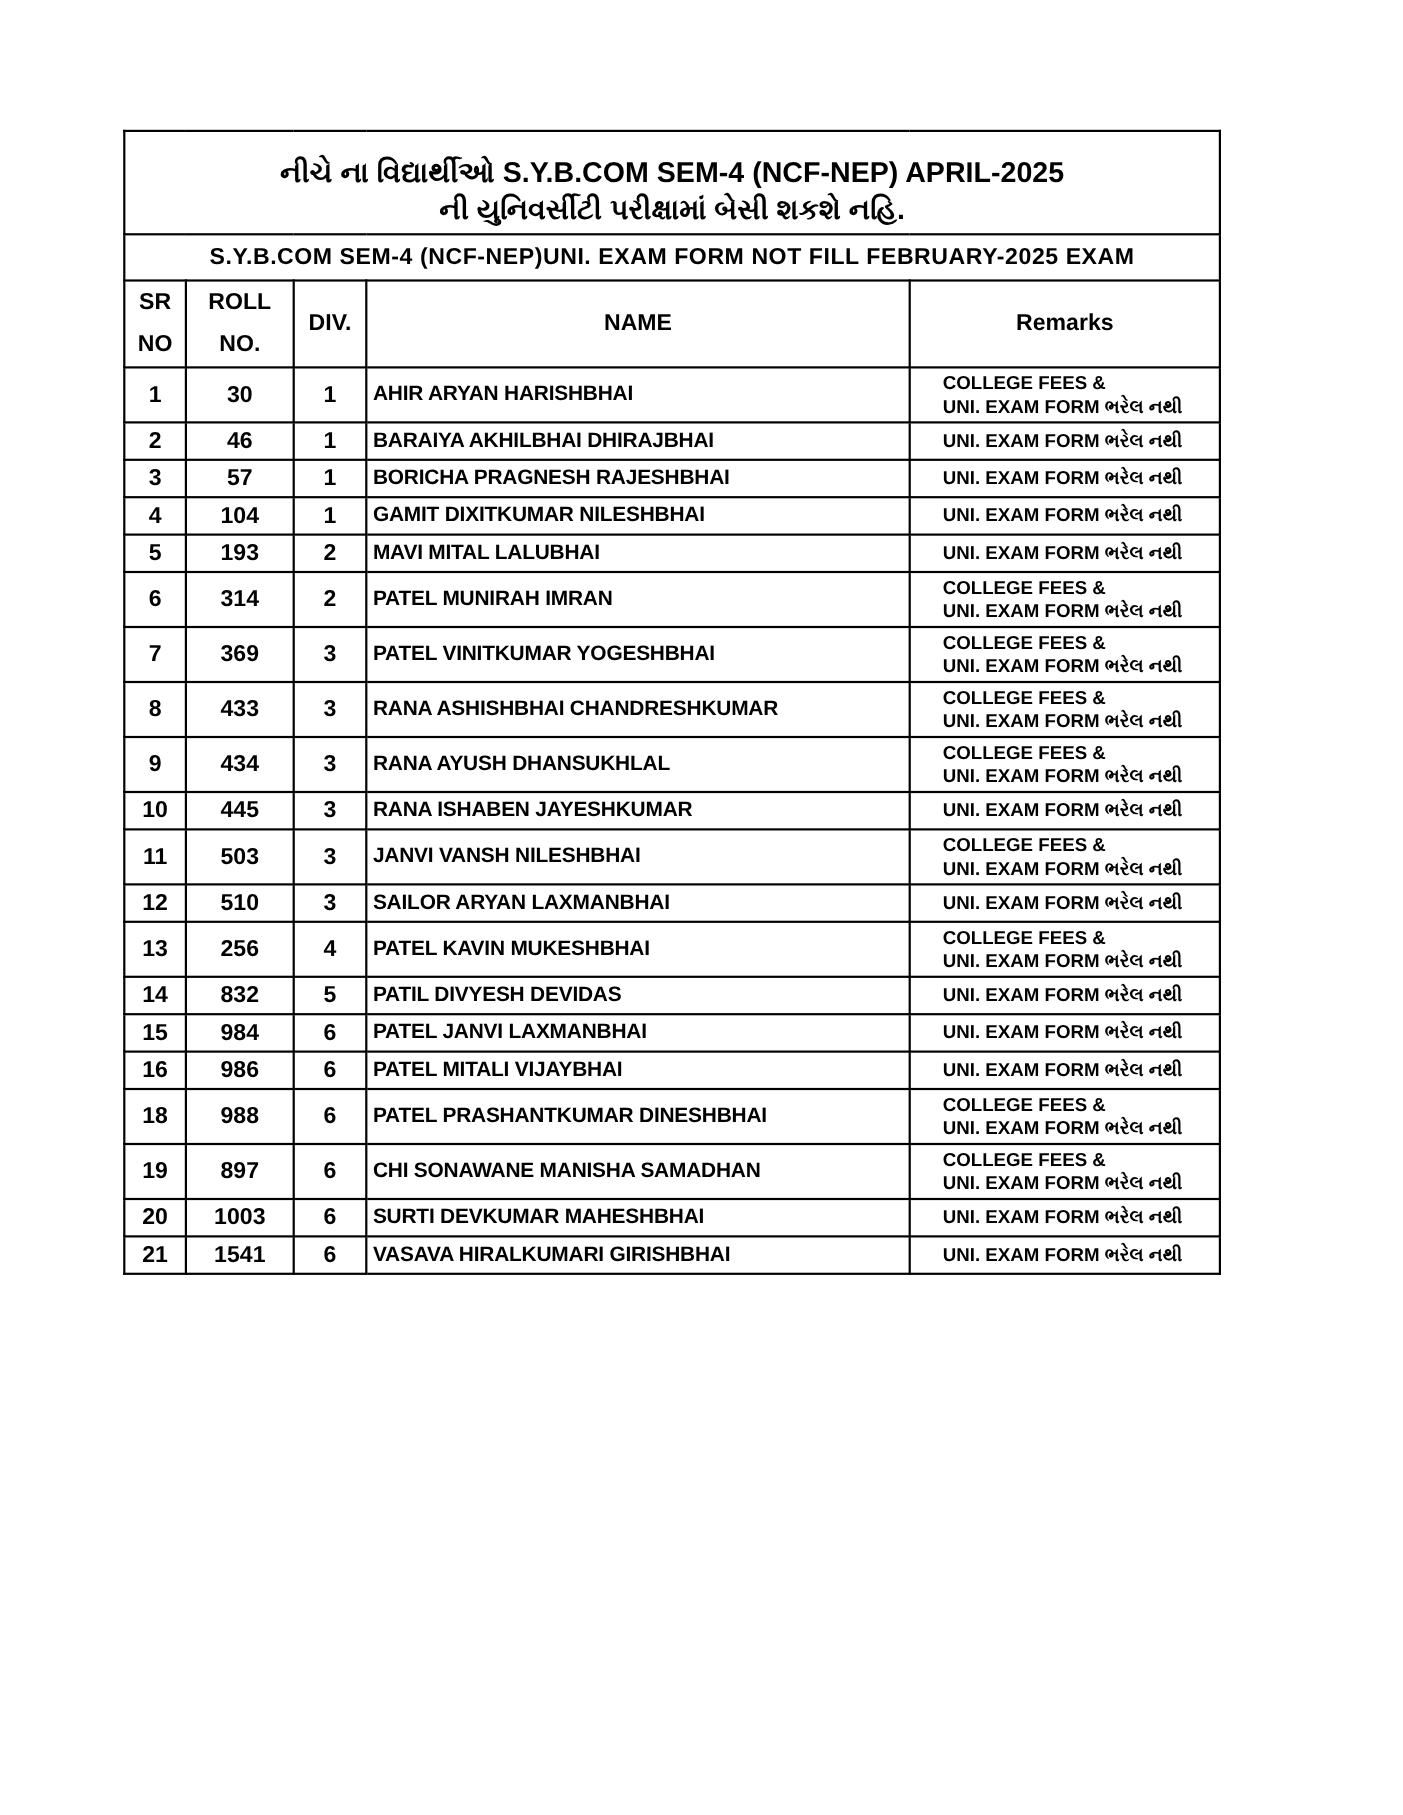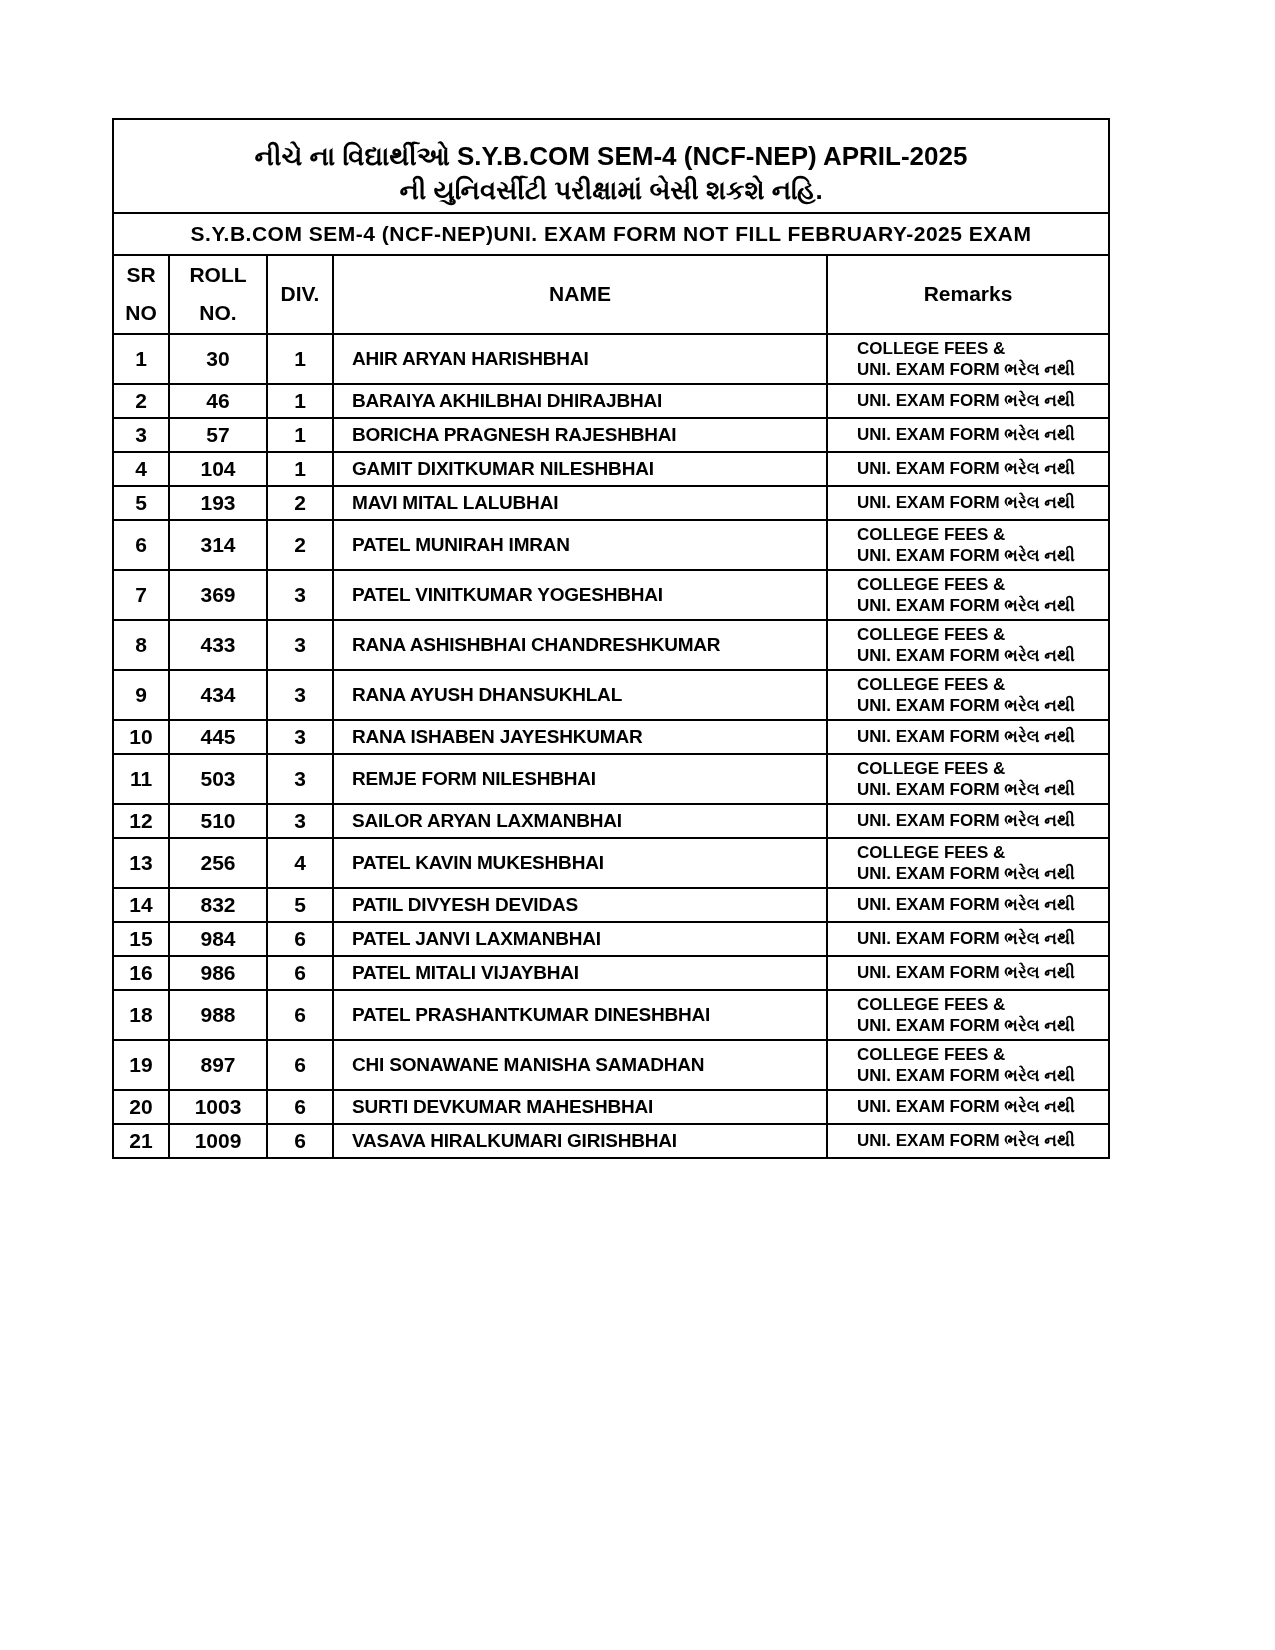--- a/index.html
+++ b/index.html
@@ -54,21 +54,21 @@
   tr.data-row td { font-weight: bold; }
   tr.data-row.single td { height: 34px; }
   tr.data-row.double td { height: 50px; }
   td.c-sr, td.c-roll, td.c-div {
     text-align: center;
     font-size: 21px;
   }
   td.c-name {
     text-align: left;
     font-size: 19px;
-    padding-left: 18px;
+    padding-left: 5px;
     letter-spacing: -0.2px;
   }
   td.c-remarks {
     text-align: left;
     font-size: 17px;
     padding-left: 5px;
     line-height: 1.28;
   }
   td.c-remarks .line { white-space: nowrap; margin-left: 24px; }
 </style>
@@ -197,21 +197,21 @@
           <td class="c-div">3</td>
           <td class="c-name">RANA ISHABEN JAYESHKUMAR</td>
           <td class="c-remarks">
             <div class="line">UNI. EXAM FORM ભરેલ નથી</div>
           </td>
         </tr>
         <tr class="data-row double">
           <td class="c-sr">11</td>
           <td class="c-roll">503</td>
           <td class="c-div">3</td>
-          <td class="c-name">REMJE FORM NILESHBHAI</td>
+          <td class="c-name">JANVI VANSH NILESHBHAI</td>
           <td class="c-remarks">
             <div class="line">COLLEGE FEES &amp;</div>
             <div class="line">UNI. EXAM FORM ભરેલ નથી</div>
           </td>
         </tr>
         <tr class="data-row single">
           <td class="c-sr">12</td>
           <td class="c-roll">510</td>
           <td class="c-div">3</td>
           <td class="c-name">SAILOR ARYAN LAXMANBHAI</td>
@@ -280,21 +280,21 @@
           <td class="c-sr">20</td>
           <td class="c-roll">1003</td>
           <td class="c-div">6</td>
           <td class="c-name">SURTI DEVKUMAR MAHESHBHAI</td>
           <td class="c-remarks">
             <div class="line">UNI. EXAM FORM ભરેલ નથી</div>
           </td>
         </tr>
         <tr class="data-row single">
           <td class="c-sr">21</td>
-          <td class="c-roll">1009</td>
+          <td class="c-roll">1541</td>
           <td class="c-div">6</td>
           <td class="c-name">VASAVA HIRALKUMARI GIRISHBHAI</td>
           <td class="c-remarks">
             <div class="line">UNI. EXAM FORM ભરેલ નથી</div>
           </td>
         </tr>
       </tbody>
   </table>
 </div>
 

